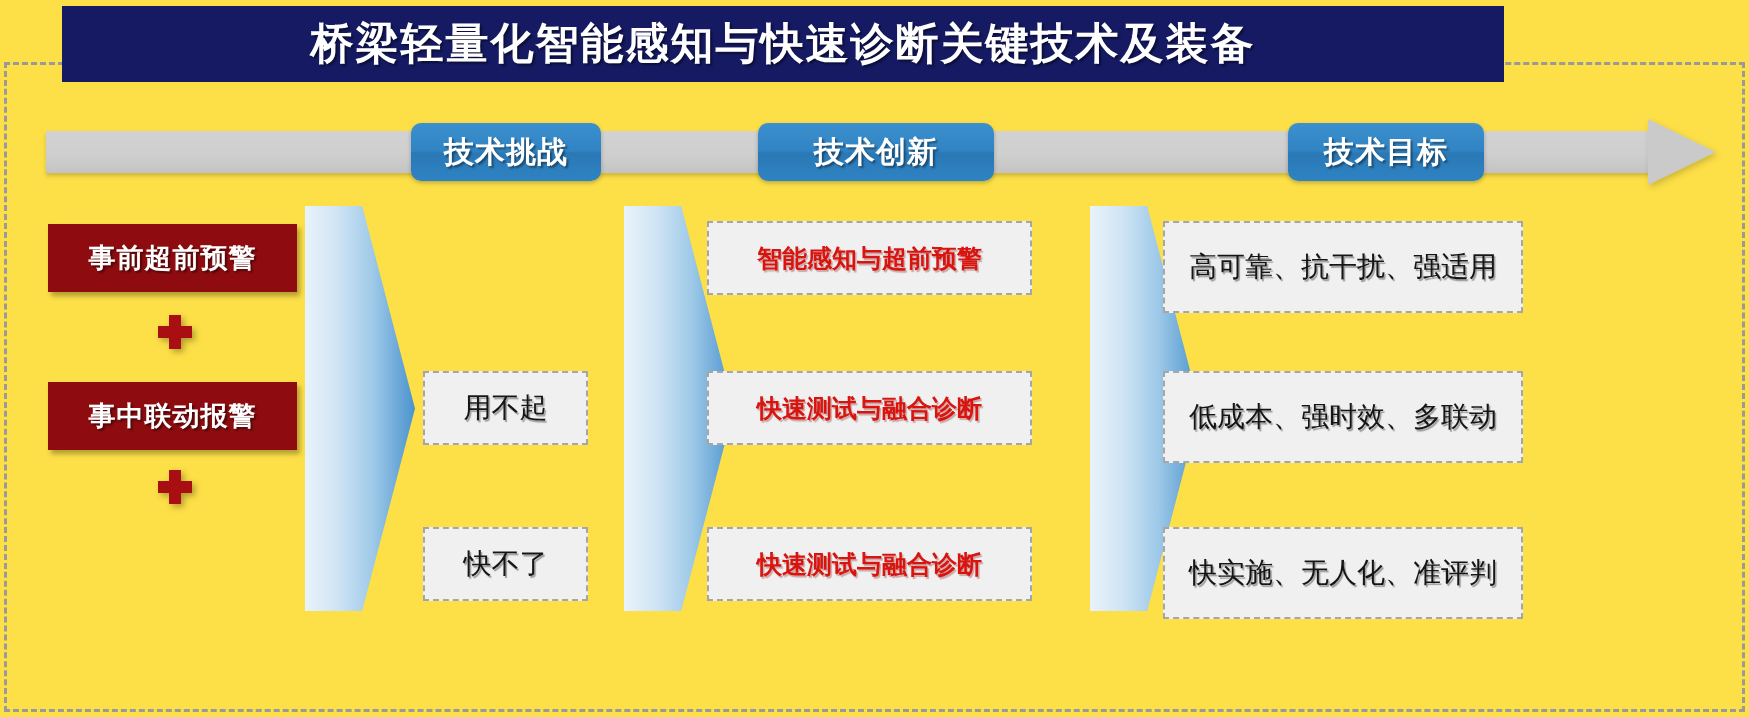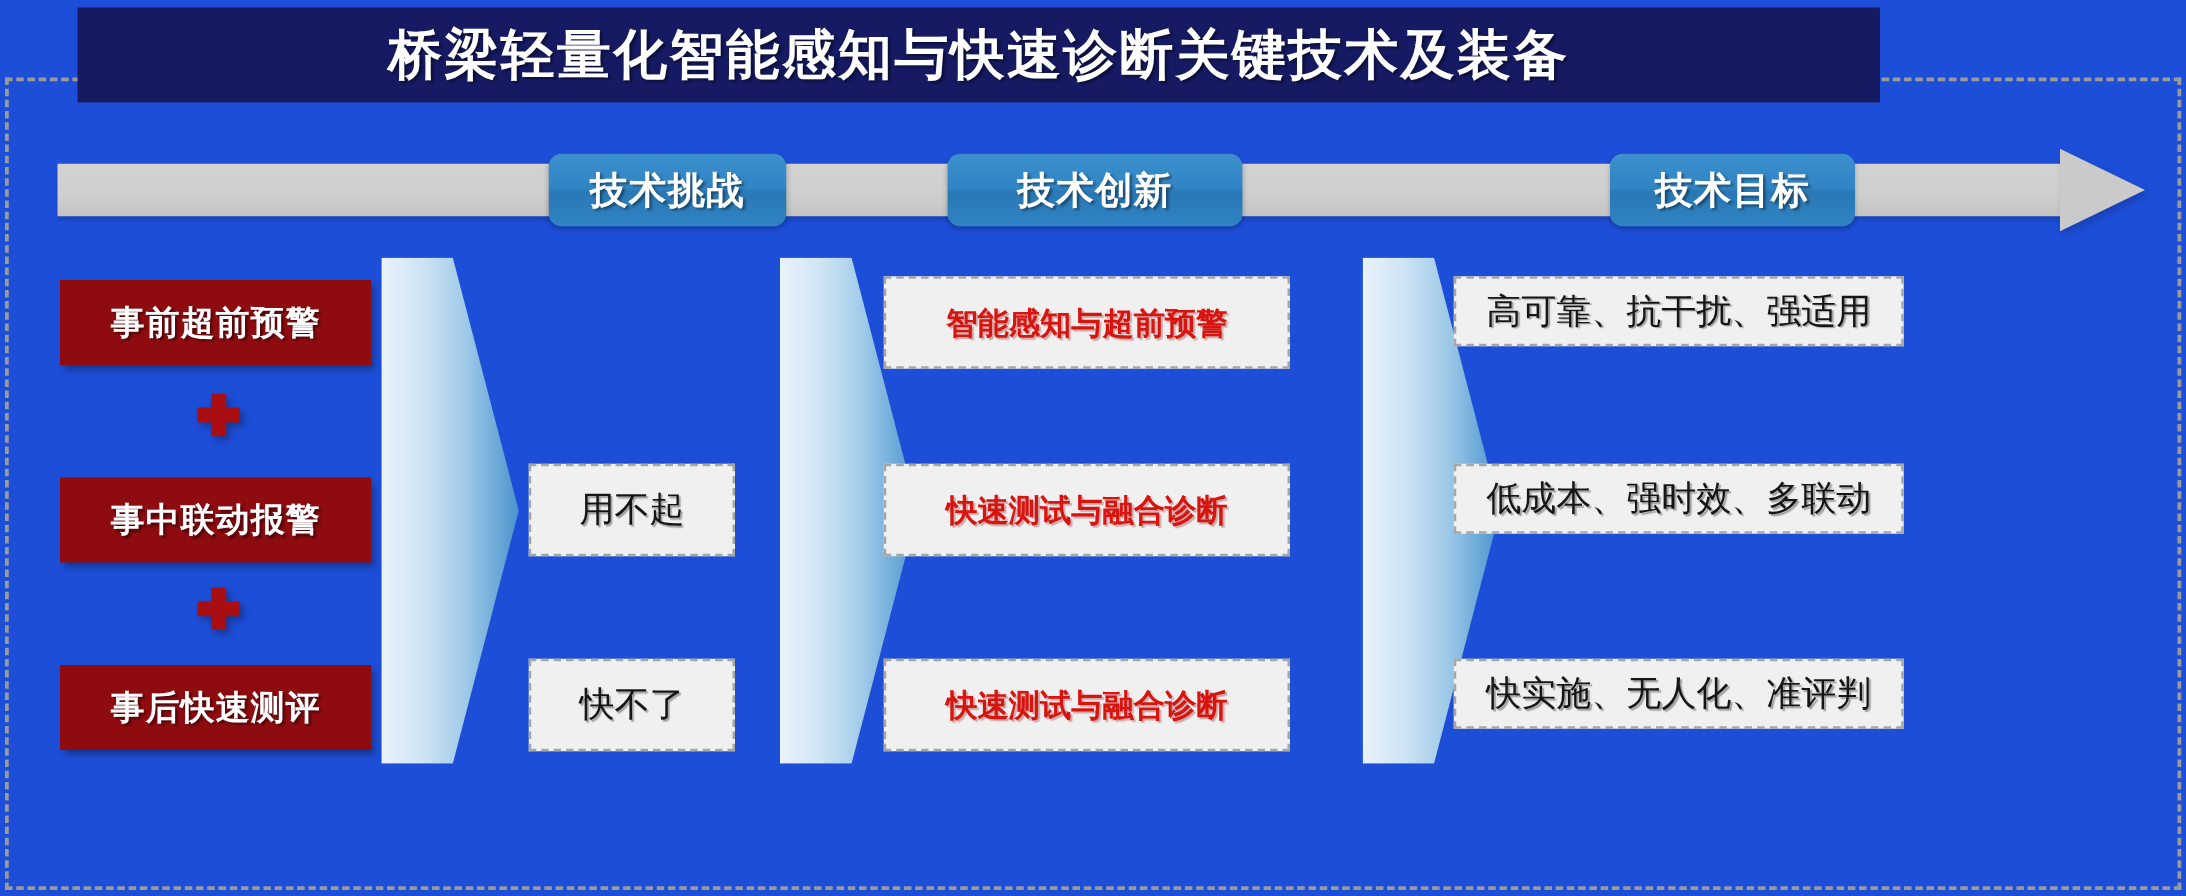--- a/index.html
+++ b/index.html
@@ -5,21 +5,21 @@
   * { box-sizing: border-box; margin: 0; padding: 0; }
   html, body {
     width: 1749px; height: 717px;
     background: #ffffff;
     font-family: "Liberation Sans", "DejaVu Sans", sans-serif;
     overflow: hidden;
   }
   #slide {
     position: relative;
     width: 1749px; height: 717px;
-    background: #1d4ed8;
+    background: #fde047;
   }
   
   .frame {
     position: absolute;
     left: 4px; top: 62px;
     width: 1741px; height: 650px;
     border: 3px dashed #9a9a9a;
     border-top-color: #9a9a9a;
     pointer-events: none;
   }
@@ -71,21 +71,21 @@
   }
   .hdr-chip span {
     color: #ffffff;
     font-size: 30px;
     font-weight: bold;
     letter-spacing: 1px;
     text-shadow: 2px 2px 2px rgba(0,0,0,0.4);
     white-space: nowrap;
   }
   #chip0 { left: 88px;   width: 188px; }
-  #chip1 { left: 411px;  width: 190px; margin-left: 28px; }
+  #chip1 { left: 411px;  width: 190px; }
   #chip2 { left: 758px;  width: 236px; }
   #chip3 { left: 1288px; width: 196px; }
 
   
   .red-box {
     position: absolute;
     left: 48px; width: 249px; height: 68px;
     background: #8e0c10;
     display: flex; align-items: center; justify-content: center;
     box-shadow: 3px 4px 5px rgba(0,0,0,0.3);
@@ -155,21 +155,21 @@
   #c2r1 { top: 371px; }
   #c2r2 { top: 527px; }
 
   
   .c3 { left: 707px; width: 325px; height: 74px; }
   #c3r0 { top: 221px; }
   #c3r1 { top: 371px; }
   #c3r2 { top: 527px; }
 
   
-  .c4 { left: 1163px; width: 360px; height: 56px; }
+  .c4 { left: 1163px; width: 360px; height: 92px; }
   #c4r0 { top: 221px; }
   #c4r1 { top: 371px; }
   #c4r2 { top: 527px; }
 </style>
 </head>
 <body>
 
 <div id="slide">
 
   <div class="frame"></div>
@@ -192,23 +192,20 @@
   </div>
 
   <div class="red-box" id="rb0">
     <span>事前超前预警</span>
   </div>
   <div class="plus" id="plus0"></div>
   <div class="red-box" id="rb1">
     <span>事中联动报警</span>
   </div>
   <div class="plus" id="plus1"></div>
-  <div class="red-box" id="rb2">
-    <span>事后快速测评</span>
-  </div>
 
   <div class="chev" id="chev0"></div>
   <div class="chev" id="chev1"></div>
   <div class="chev" id="chev2"></div>
 
   <div class="dbox plain c2" id="c2r1">
     <span>用不起</span>
   </div>
   <div class="dbox plain c2" id="c2r2">
     <span>快不了</span>

